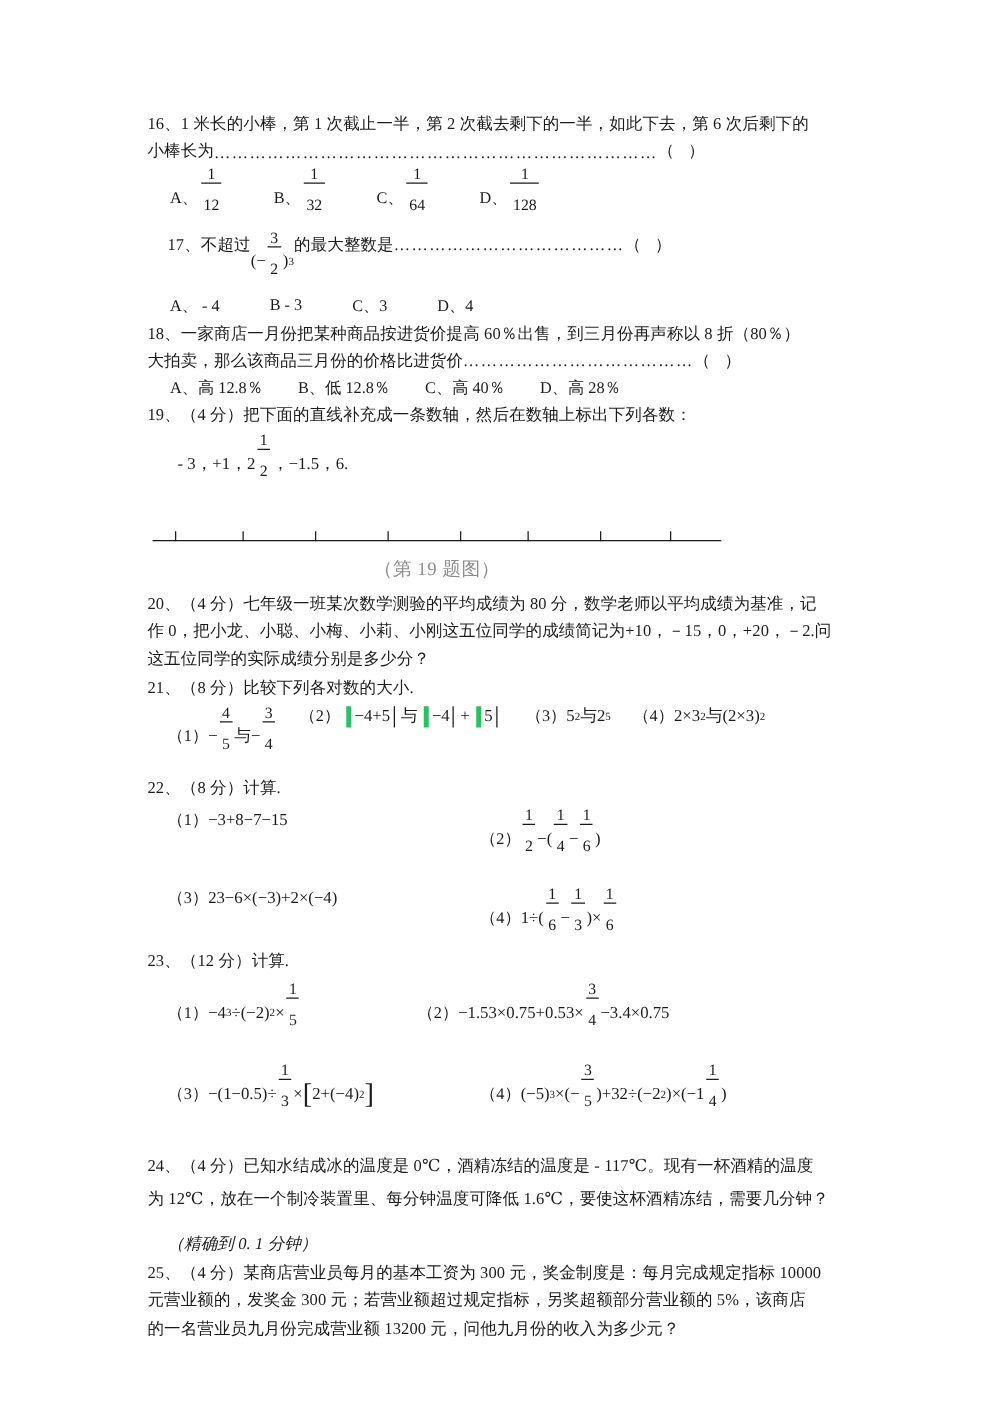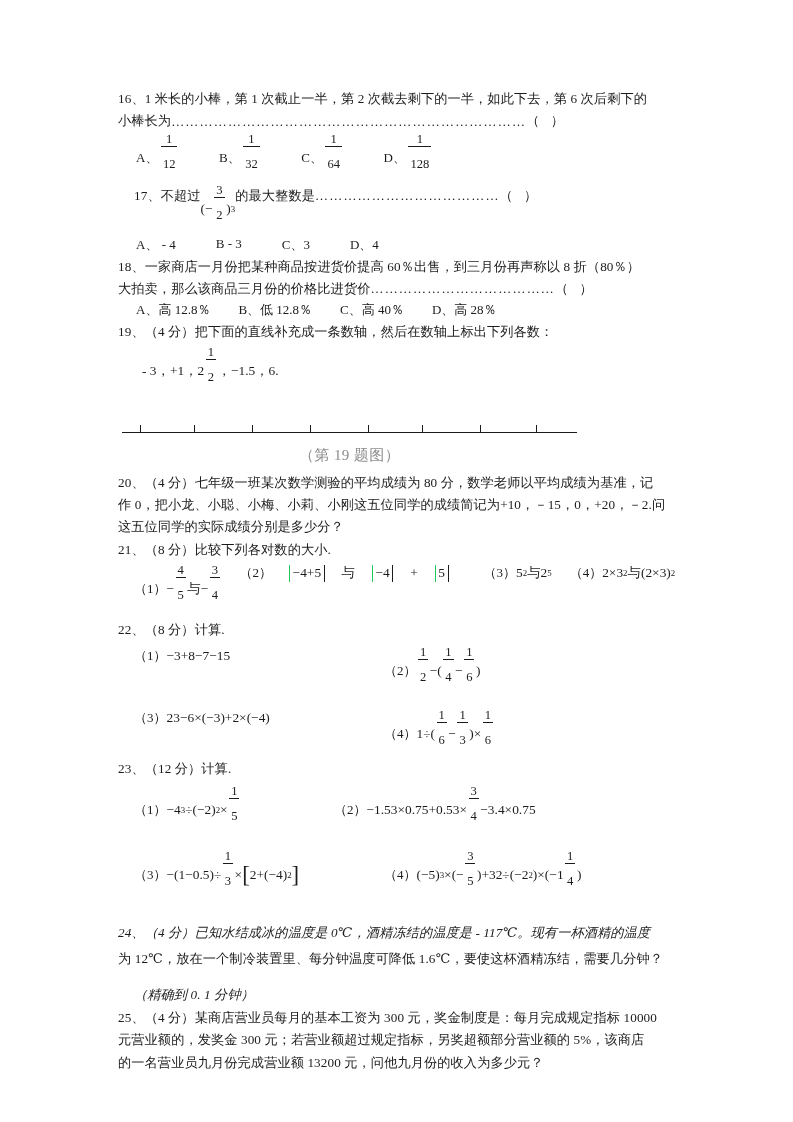--- a/index.html
+++ b/index.html
@@ -94,24 +94,24 @@
 
   sup.exp {
     font-size: 0.66em;
     vertical-align: super;
     line-height: 0;
   }
 
   .abs {
     display: inline-flex;
     align-items: stretch;
-    border-left: 1px solid #22c55e;
+    border-left: 4px solid #22c55e;
     border-right: 1px solid #1b1b1b;
     padding: 0 2.5px;
-    margin: 0 17px;
+    margin: 0 5px;
     height: 1.25em;
     align-items: center;
   }
   .brk {
     display: inline-flex;
     align-items: center;
     font-size: 1.7em;
     line-height: 0.7;
     font-weight: 300;
   }
@@ -452,21 +452,21 @@
             <span>)×(−1</span>
             <span class="frac">
             <span class="num">1</span>
             <span class="den">4</span>
           </span>
             <span>)</span>
         </span>
       </span>
     </div>
 
-    <div class="q" style="margin-top:22px;font-style:italic;">24、（4 分）已知水结成冰的温度是 0℃，酒精冻结的温度是 - 117℃。现有一杯酒精的温度</div>
+    <div class="q" style="margin-top:22px;">24、（4 分）已知水结成冰的温度是 0℃，酒精冻结的温度是 - 117℃。现有一杯酒精的温度</div>
     <div class="q" style="margin-top:5px;">为 12℃，放在一个制冷装置里、每分钟温度可降低 1.6℃，要使这杯酒精冻结，需要几分钟？</div>
     <div class="q indent1" style="margin-top:15px;font-style:italic;">（精确到 0. 1 分钟）</div>
 
     <div class="q">25、（4 分）某商店营业员每月的基本工资为 300 元，奖金制度是：每月完成规定指标 10000</div>
     <div class="q">元营业额的，发奖金 300 元；若营业额超过规定指标，另奖超额部分营业额的 5%，该商店</div>
     <div class="q">的一名营业员九月份完成营业额 13200 元，问他九月份的收入为多少元？</div>
 
     <div class="gap-xl"></div>
 
     <div class="q">26、观察数表.</div>

